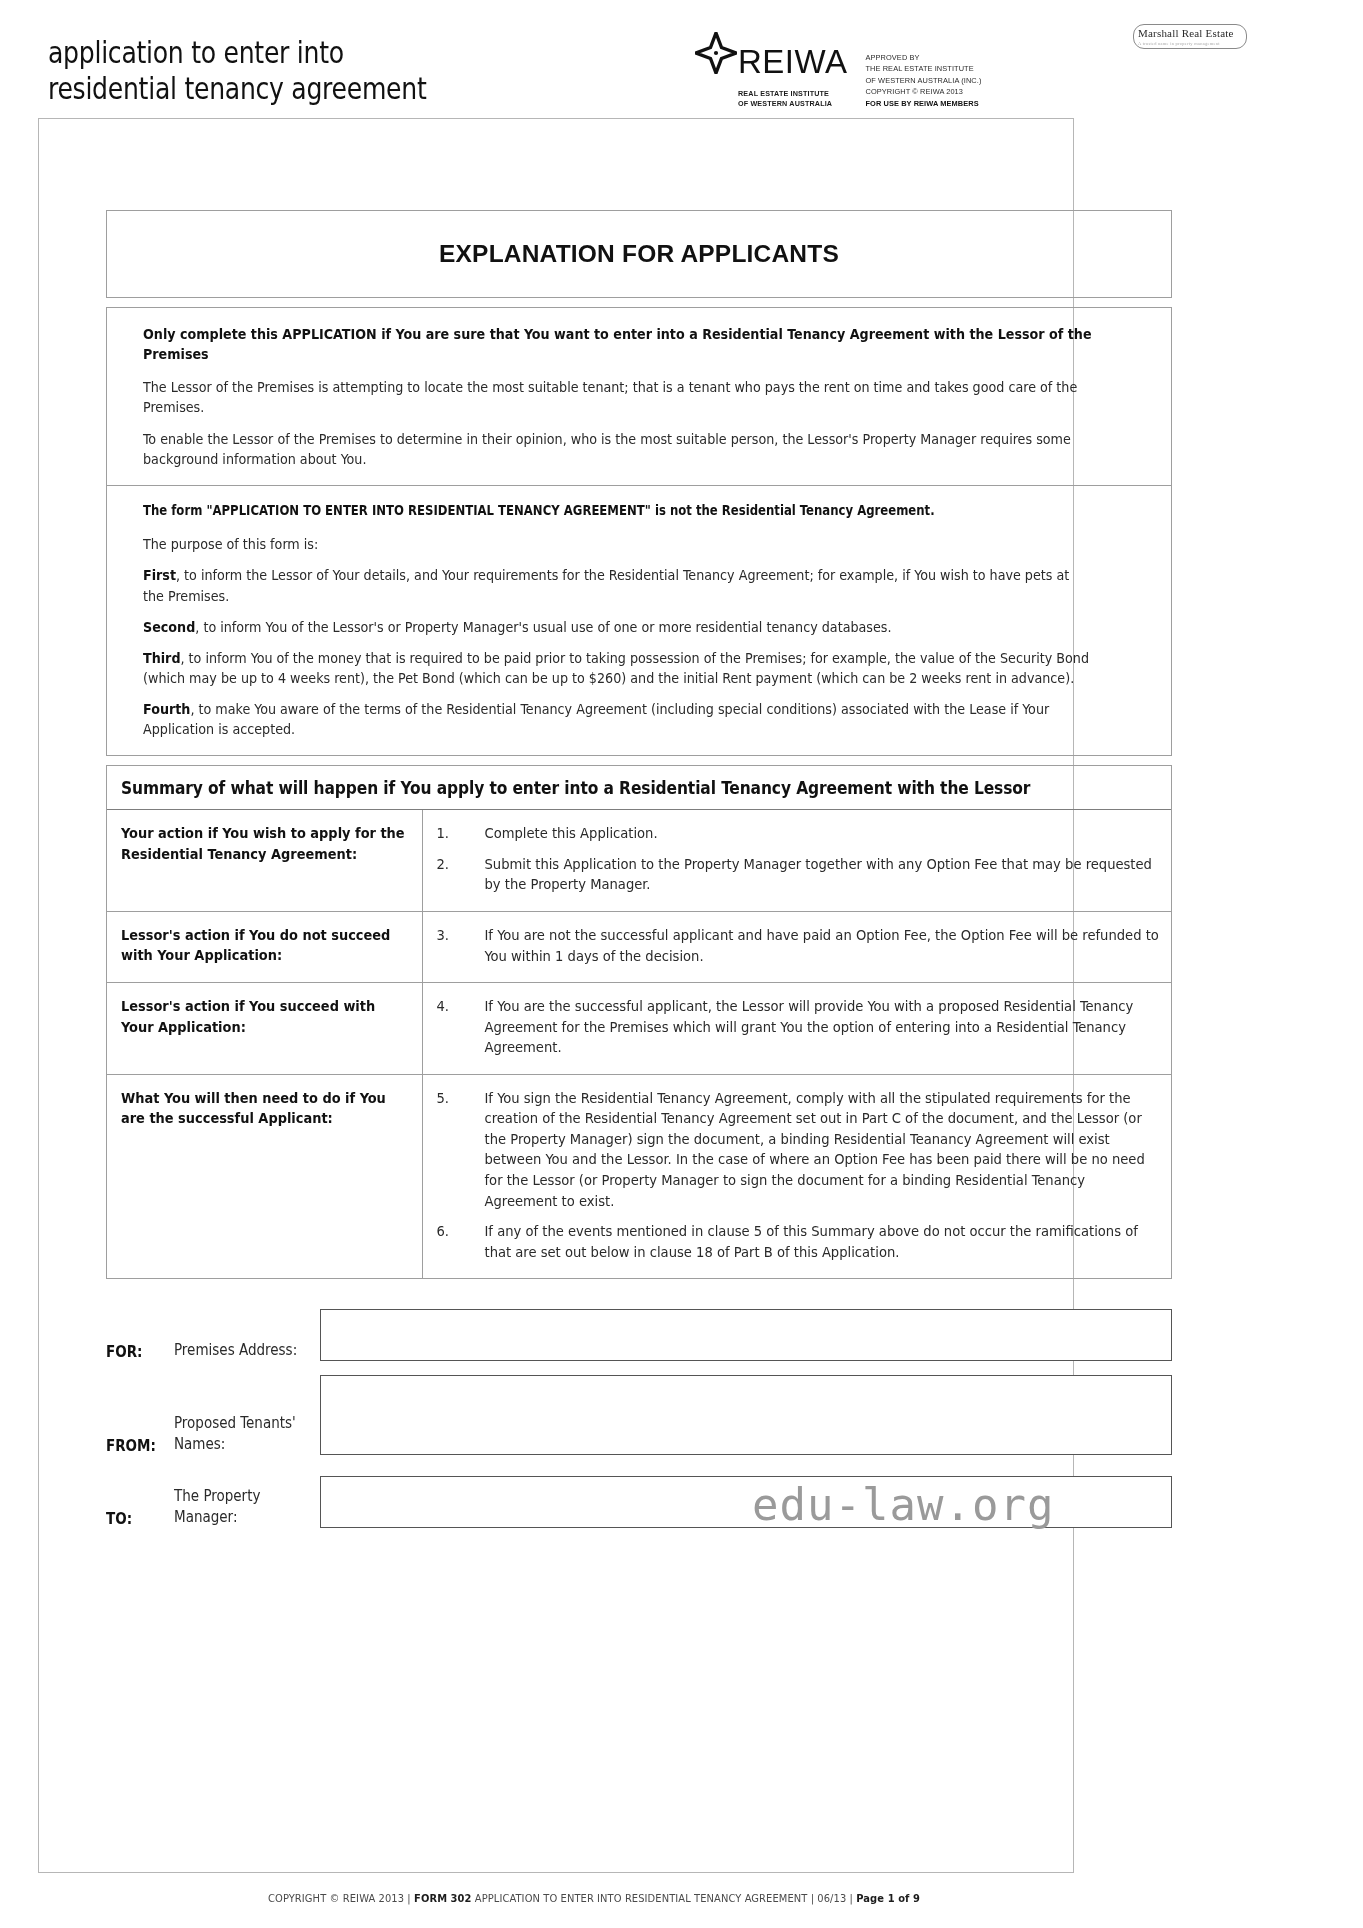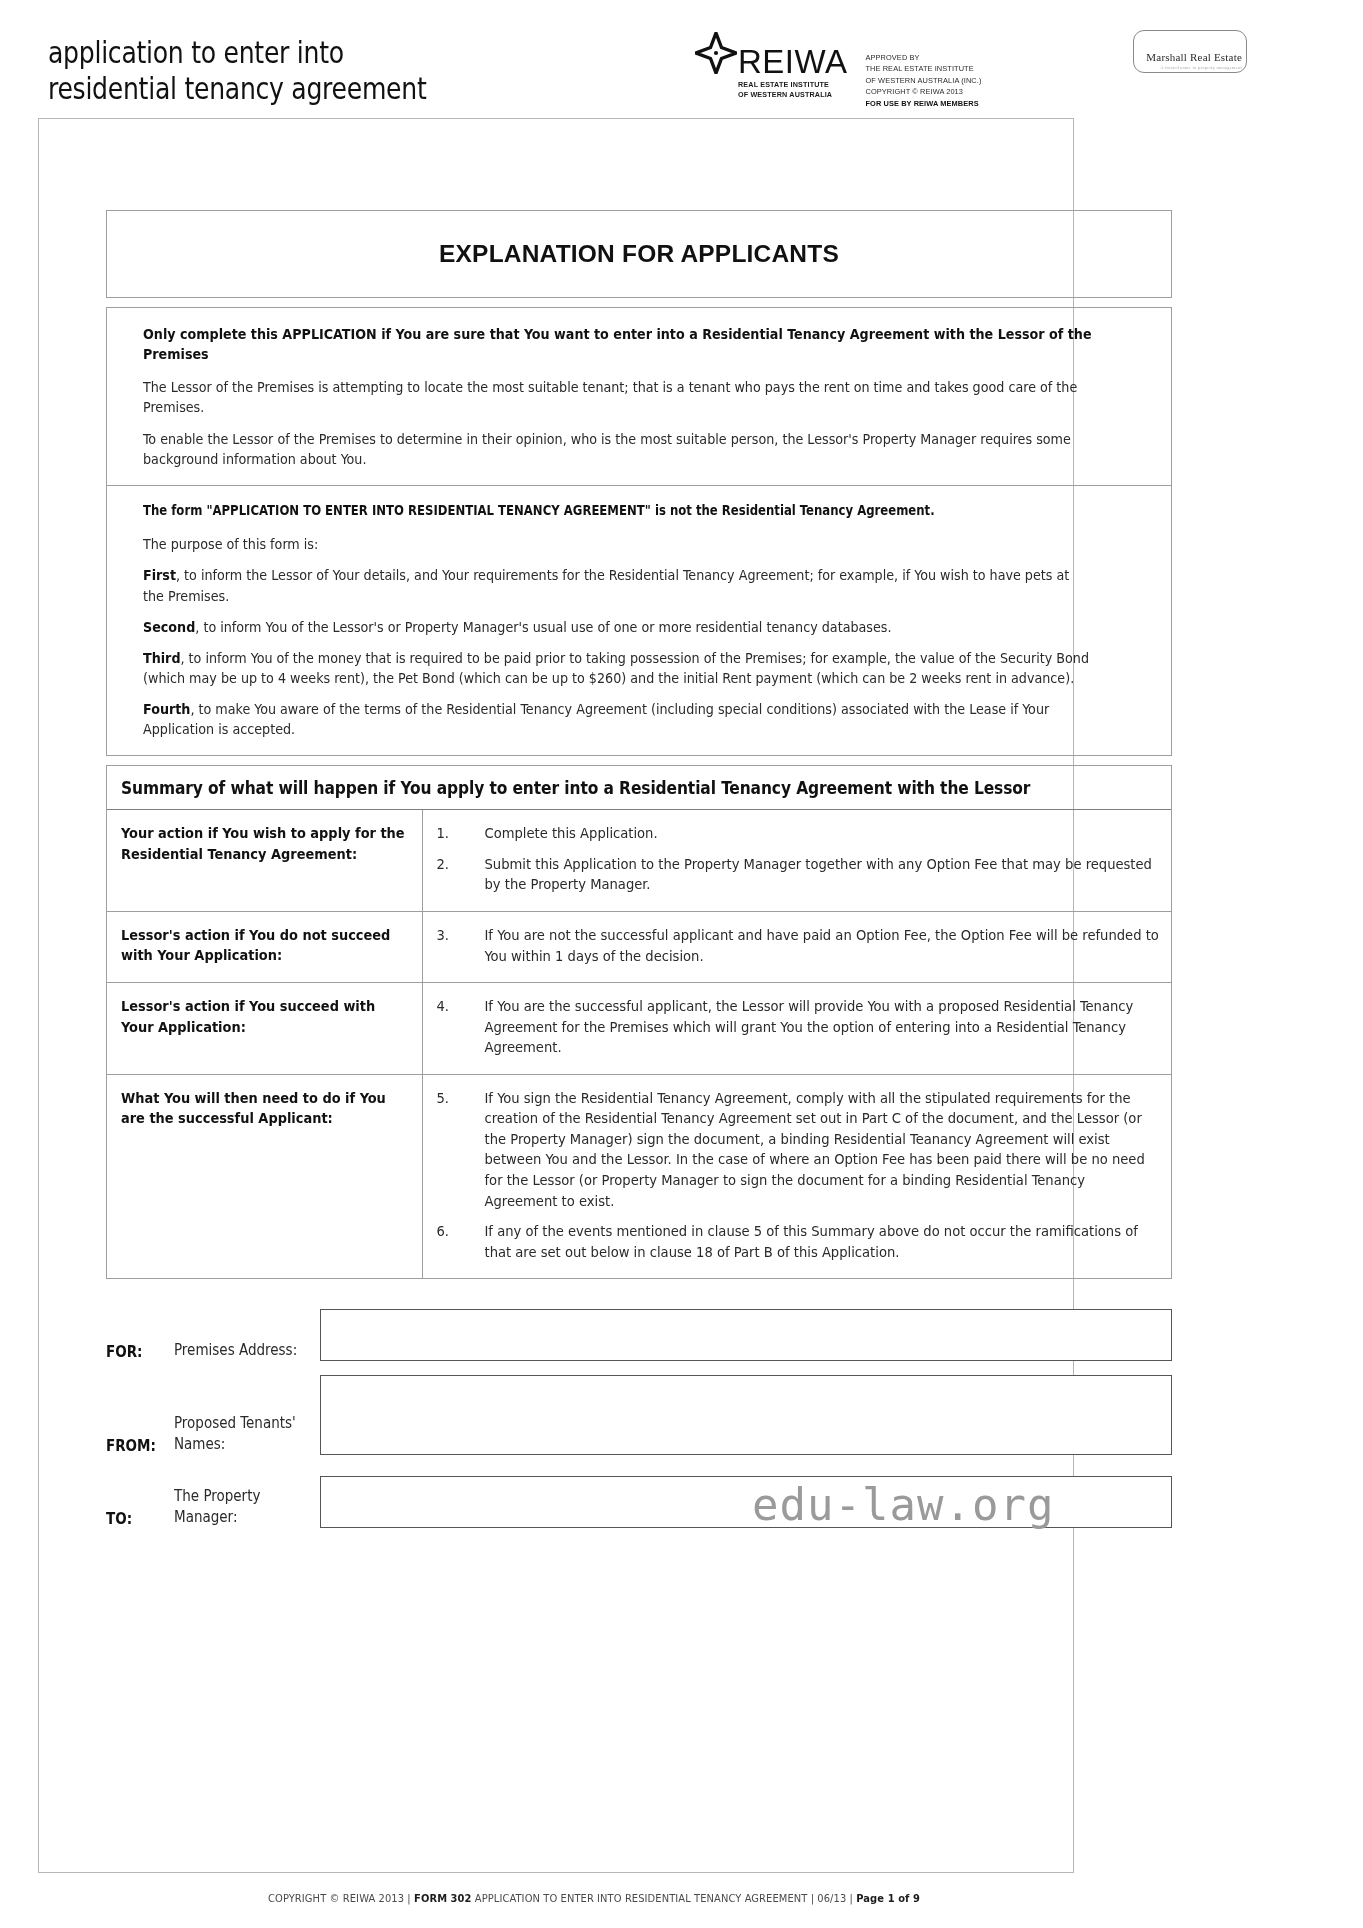--- a/index.html
+++ b/index.html
@@ -57,43 +57,43 @@
     color: #111;
     text-align: center;
   }
   .reiwa-sub {
     font-family: "Liberation Sans", sans-serif;
     font-size: 7.2px;
     font-weight: 700;
     letter-spacing: 0.15px;
     line-height: 1.32;
     color: #1a1a1a;
-    margin-top: 3px;
+    margin-top: 12px;
     white-space: pre-line;
   }
   .approved-block {
     margin-left: 18px;
     margin-top: 22px;
     font-family: "Liberation Sans", sans-serif;
     font-size: 7.4px;
     line-height: 1.55;
     color: #2b2b2b;
     letter-spacing: 0.1px;
   }
   .approved-block .bold { font-weight: 700; color: #111; }
 
   .stamp {
     position: absolute;
     left: 1133px;
-    top: 30px;
+    top: 24px;
     width: 114px;
     border: 1px solid #8a8a8a;
     border-radius: 11px;
-    padding: 21px 4px 2px;
-    text-align: right;
+    padding: 3px 4px 2px;
+    text-align: left;
     background: #fff;
   }
   .stamp-name {
     font-family: "Liberation Serif", serif;
     font-size: 11px;
     color: #2a2a2a;
     letter-spacing: 0.2px;
     line-height: 1.05;
   }
   .stamp-tag {

